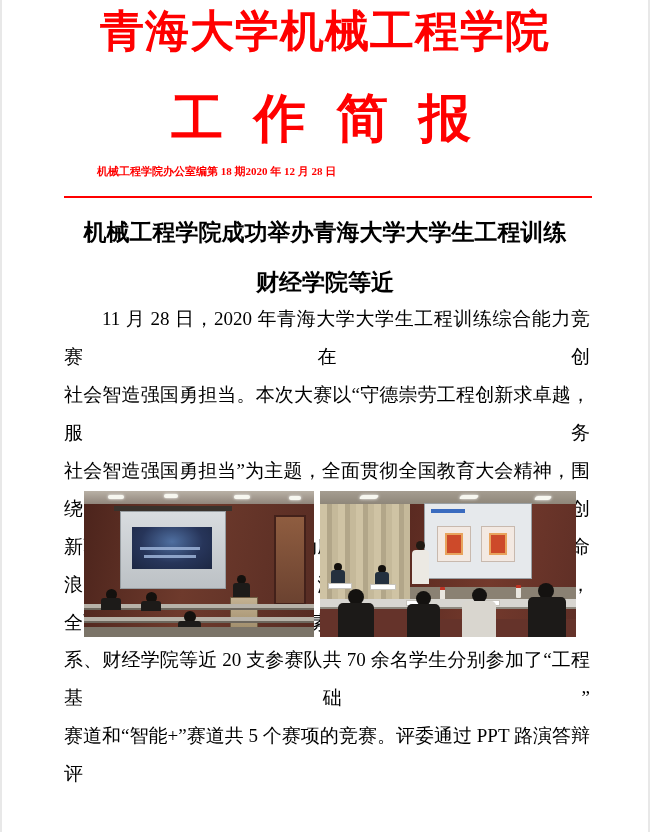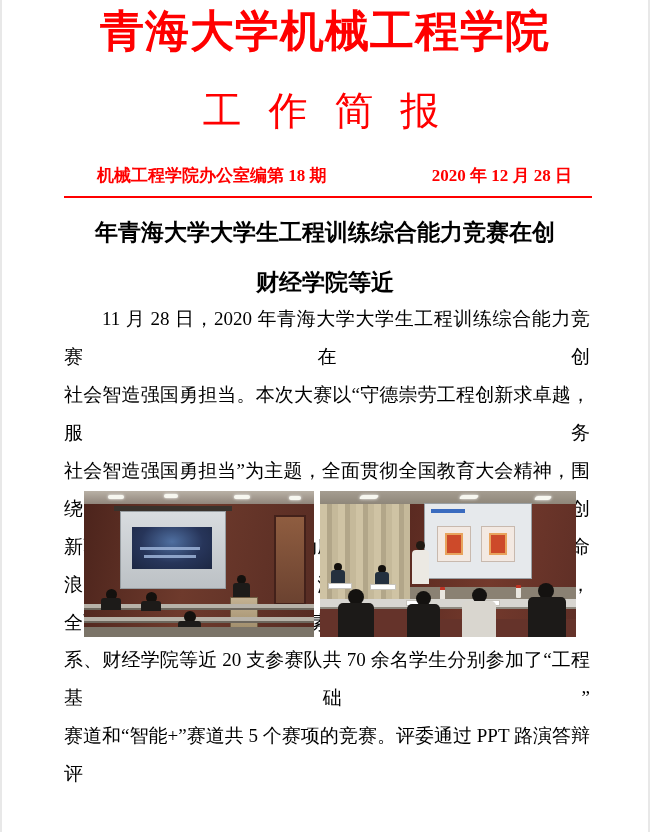--- a/index.html
+++ b/index.html
@@ -4,23 +4,23 @@
 <style>
   html,body{margin:0;padding:0;background:#e8e8e8;}
   .page{position:relative;width:646px;height:832px;margin:0 auto;background:#ffffff;overflow:hidden;
         font-family:"Liberation Serif","DejaVu Serif",serif;}
 
   .org-title{position:absolute;top:2px;left:0;right:0;text-align:center;
              font-family:"Liberation Sans","DejaVu Sans",sans-serif;
              font-size:44px;font-weight:bold;color:#ff0000;letter-spacing:1px;white-space:nowrap;}
   .bulletin-title{position:absolute;top:84px;left:0;right:0;text-align:center;
              font-family:"Liberation Sans","DejaVu Sans",sans-serif;
-             font-size:39px;font-weight:normal;color:#ff0000;letter-spacing:8px;white-space:nowrap;}
-  .issue-row{position:absolute;top:164px;left:95px;right:76px;display:flex;justify-content:space-between;
-             color:#ff0000;font-size:17px;font-weight:600;white-space:nowrap;}
+             font-size:52px;font-weight:bold;color:#ff0000;letter-spacing:8px;white-space:nowrap;}
+  .issue-row{position:absolute;top:164px;left:95px;right:76px;display:flex;
+             color:#ff0000;font-size:11px;font-weight:600;white-space:nowrap;}
   .red-rule{position:absolute;top:196px;left:62px;width:528px;height:2px;background:#ff0000;}
 
   .art-title{position:absolute;top:207px;left:40px;right:40px;text-align:center;color:#000;
              font-family:"Liberation Sans","DejaVu Sans",sans-serif;
              font-size:23px;font-weight:bold;line-height:50px;}
 
   .body-para{position:absolute;left:62px;width:526px;font-size:19px;color:#000;line-height:38px;}
   .para1{top:300px;}
   .para2{top:641px;}
   .jline{text-align:justify;text-align-last:justify;}
@@ -84,21 +84,21 @@
   <div class="org-title">青海大学机械工程学院</div>
   <div class="bulletin-title">工 作 简 报</div>
 
   <div class="issue-row">
     <span>机械工程学院办公室编第 18 期</span>
     <span>2020 年 12 月 28 日</span>
   </div>
   <div class="red-rule"></div>
 
   <div class="art-title">
-    <div>年青海大学大学生工程训练综合能力竞赛在创</div>
+    <div>机械工程学院成功举办青海大学大学生工程训练</div>
     <div>财经学院等近</div>
   </div>
 
   <div class="body-para para1">
     <div class="jline ind">11 月 28 日，2020 年青海大学大学生工程训练综合能力竞赛在创</div>
     <div class="jline">社会智造强国勇担当。本次大赛以“守德崇劳工程创新求卓越，服务</div>
     <div class="jline">社会智造强国勇担当”为主题，全面贯彻全国教育大会精神，围绕创</div>
     <div class="jline">新驱动和制造强国战略，主动应对新一轮科技革命和产业革命浪潮，</div>
     <div class="lline">全面提升大学生工程创新综合素质和能力水平。</div>
   </div>

